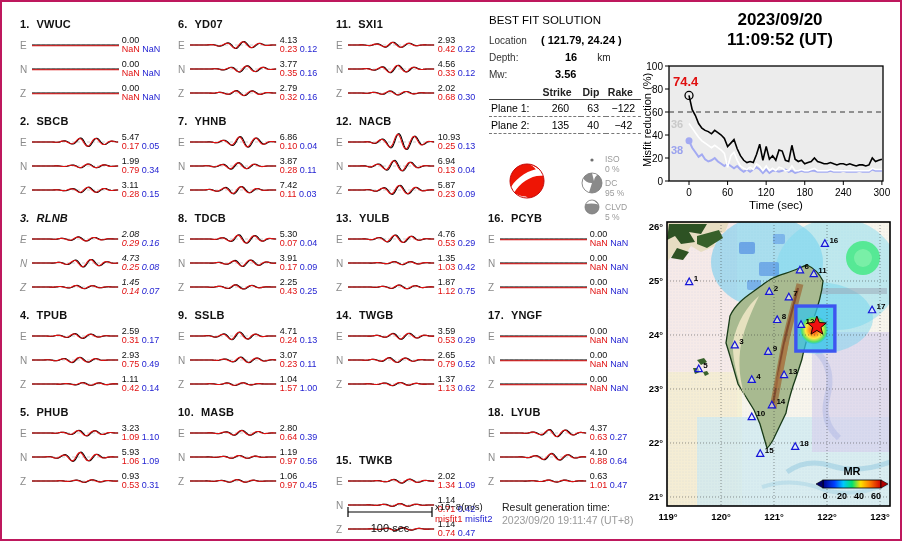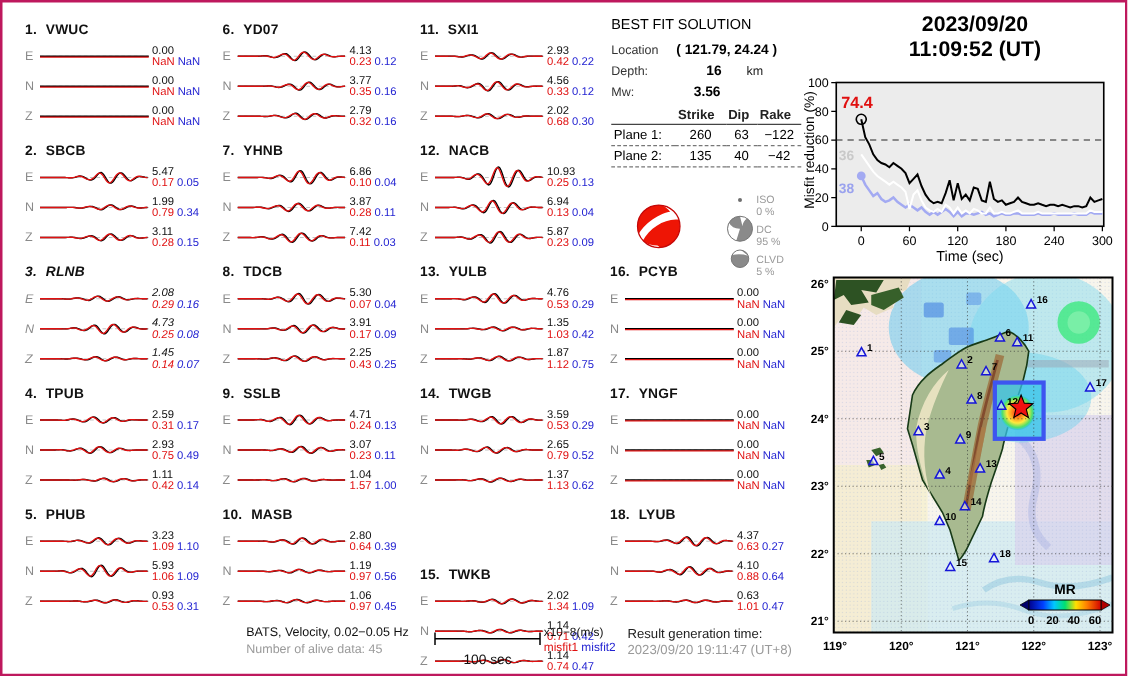--- a/index.html
+++ b/index.html
@@ -1056,24 +1056,20 @@
       <path d="M4,12 L-3,16 L4,20 Z" fill="#00006c" stroke="#000" stroke-width=".6"></path>
       <path d="M62,12 L69,16 L62,20 Z" fill="#b00000" stroke="#000" stroke-width=".6"></path>
     <text x="33" y="7" text-anchor="middle" font-size="11" font-weight="bold" fill="#000">MR</text>
         <text x="6" y="31" text-anchor="middle" font-size="9" font-weight="bold" fill="#000">0</text>
         <text x="23" y="31" text-anchor="middle" font-size="9" font-weight="bold" fill="#000">20</text>
         <text x="40" y="31" text-anchor="middle" font-size="9" font-weight="bold" fill="#000">40</text>
         <text x="57" y="31" text-anchor="middle" font-size="9" font-weight="bold" fill="#000">60</text>
       </g>
   </svg>
 
-  <div class="foot-left">
-    <div class="f1">BATS, Velocity, 0.02−0.05 Hz</div>
-    <div class="f2">Number of alive data: 45</div>
-  </div>
   <div class="scalebar">
     <svg width="86" height="11">
       <line x1="1" y1="6" x2="85" y2="6" stroke="#000" stroke-width="1.2"></line>
       <line x1="1" y1="1" x2="1" y2="11" stroke="#000" stroke-width="1.2"></line>
       <line x1="85" y1="1" x2="85" y2="11" stroke="#000" stroke-width="1.2"></line>
     </svg>
     <div class="lbl">100 sec</div>
   </div>
   <div class="unitblk">
     <div class="u">x10−8(m/s)</div>

